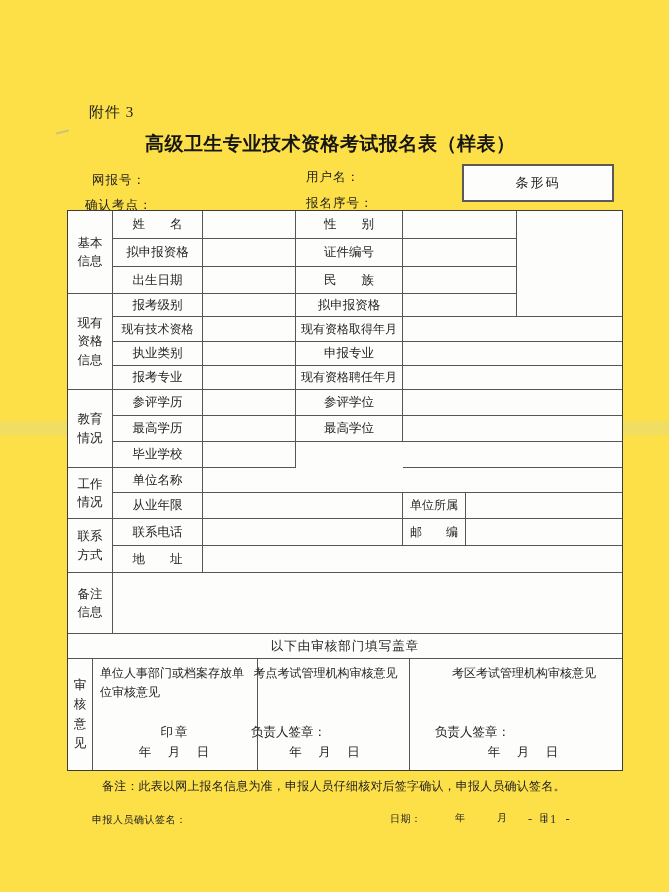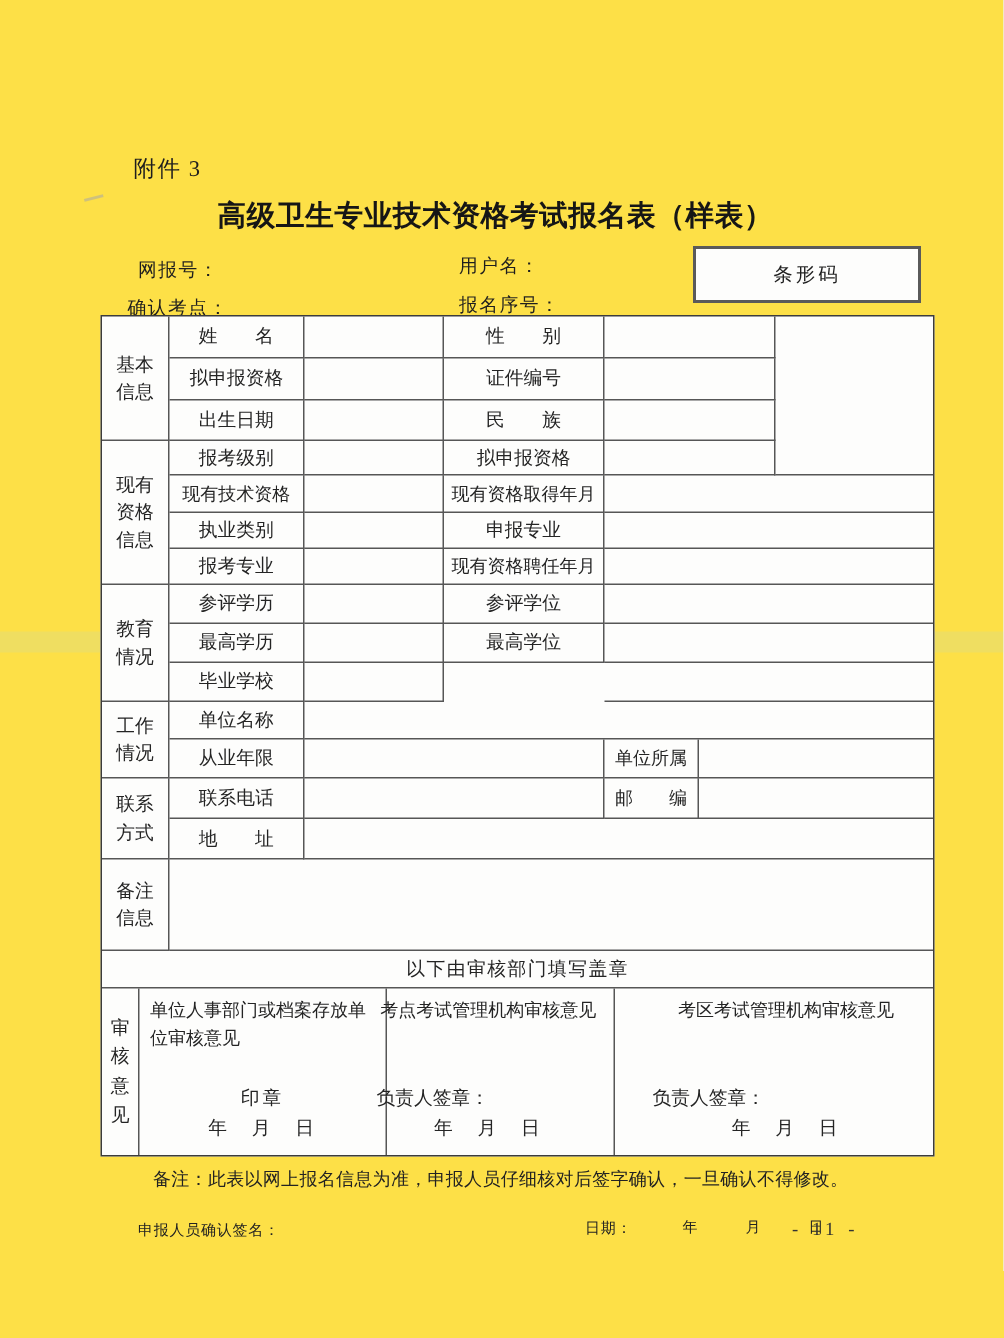--- a/index.html
+++ b/index.html
@@ -187,19 +187,19 @@
     <div class="c audit noR noB" style="left:358px;top:448px;width:196px;height:111px;">
       <div class="hdr hdr-center">考区考试管理机构审核意见</div>
       <div class="ft">
         <div class="signer">负责人签章：</div>
         <div class="center">年　月　日</div>
       </div>
     </div>
 
   </div>
 
-  <div class="abs note" style="left:102px;top:778px;">备注：此表以网上报名信息为准，申报人员仔细核对后签字确认，一旦确认不得修改。</div>
+  <div class="abs note" style="left:102px;top:778px;">备注：此表以网上报名信息为准，申报人员仔细核对后签字确认，申报人员确认签名。</div>
   <div class="abs footline" style="left:92px;top:813px;">申报人员确认签名：</div>
   <div class="abs footline" style="left:390px;top:812px;">日期：</div>
   <div class="abs footline" style="left:455px;top:811px;">年　　　月　　　日</div>
   <div class="abs pagenum" style="left:528px;top:812px;">- 11 -</div>
 
 </div>
 
 </body></html>

